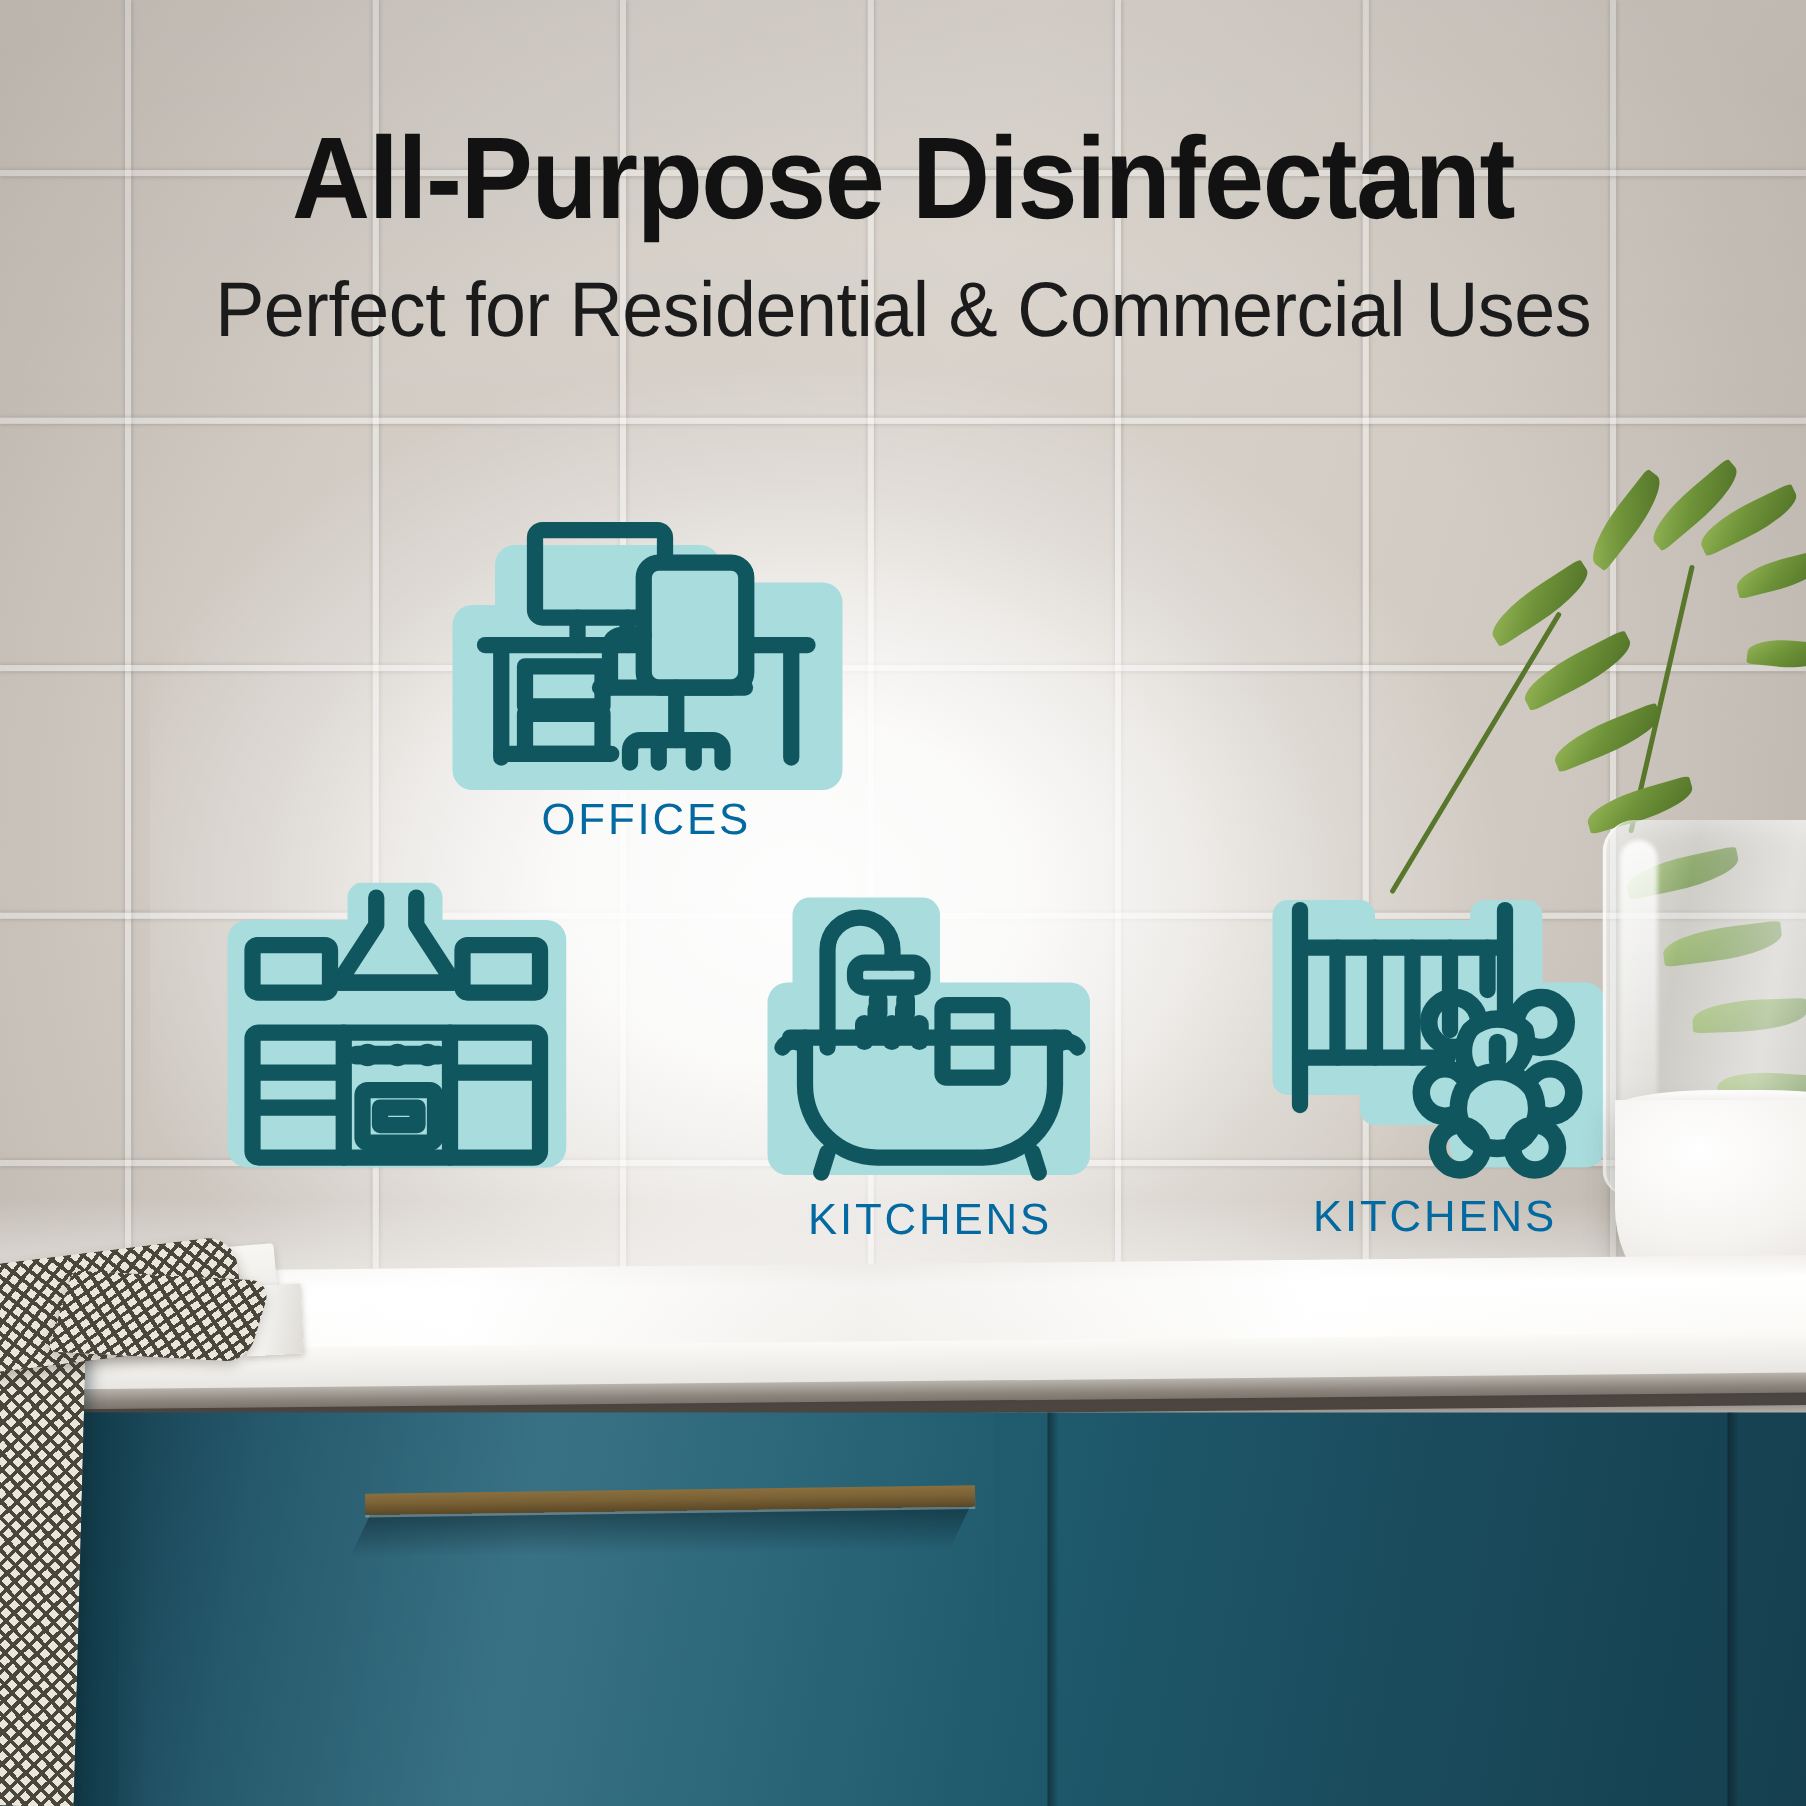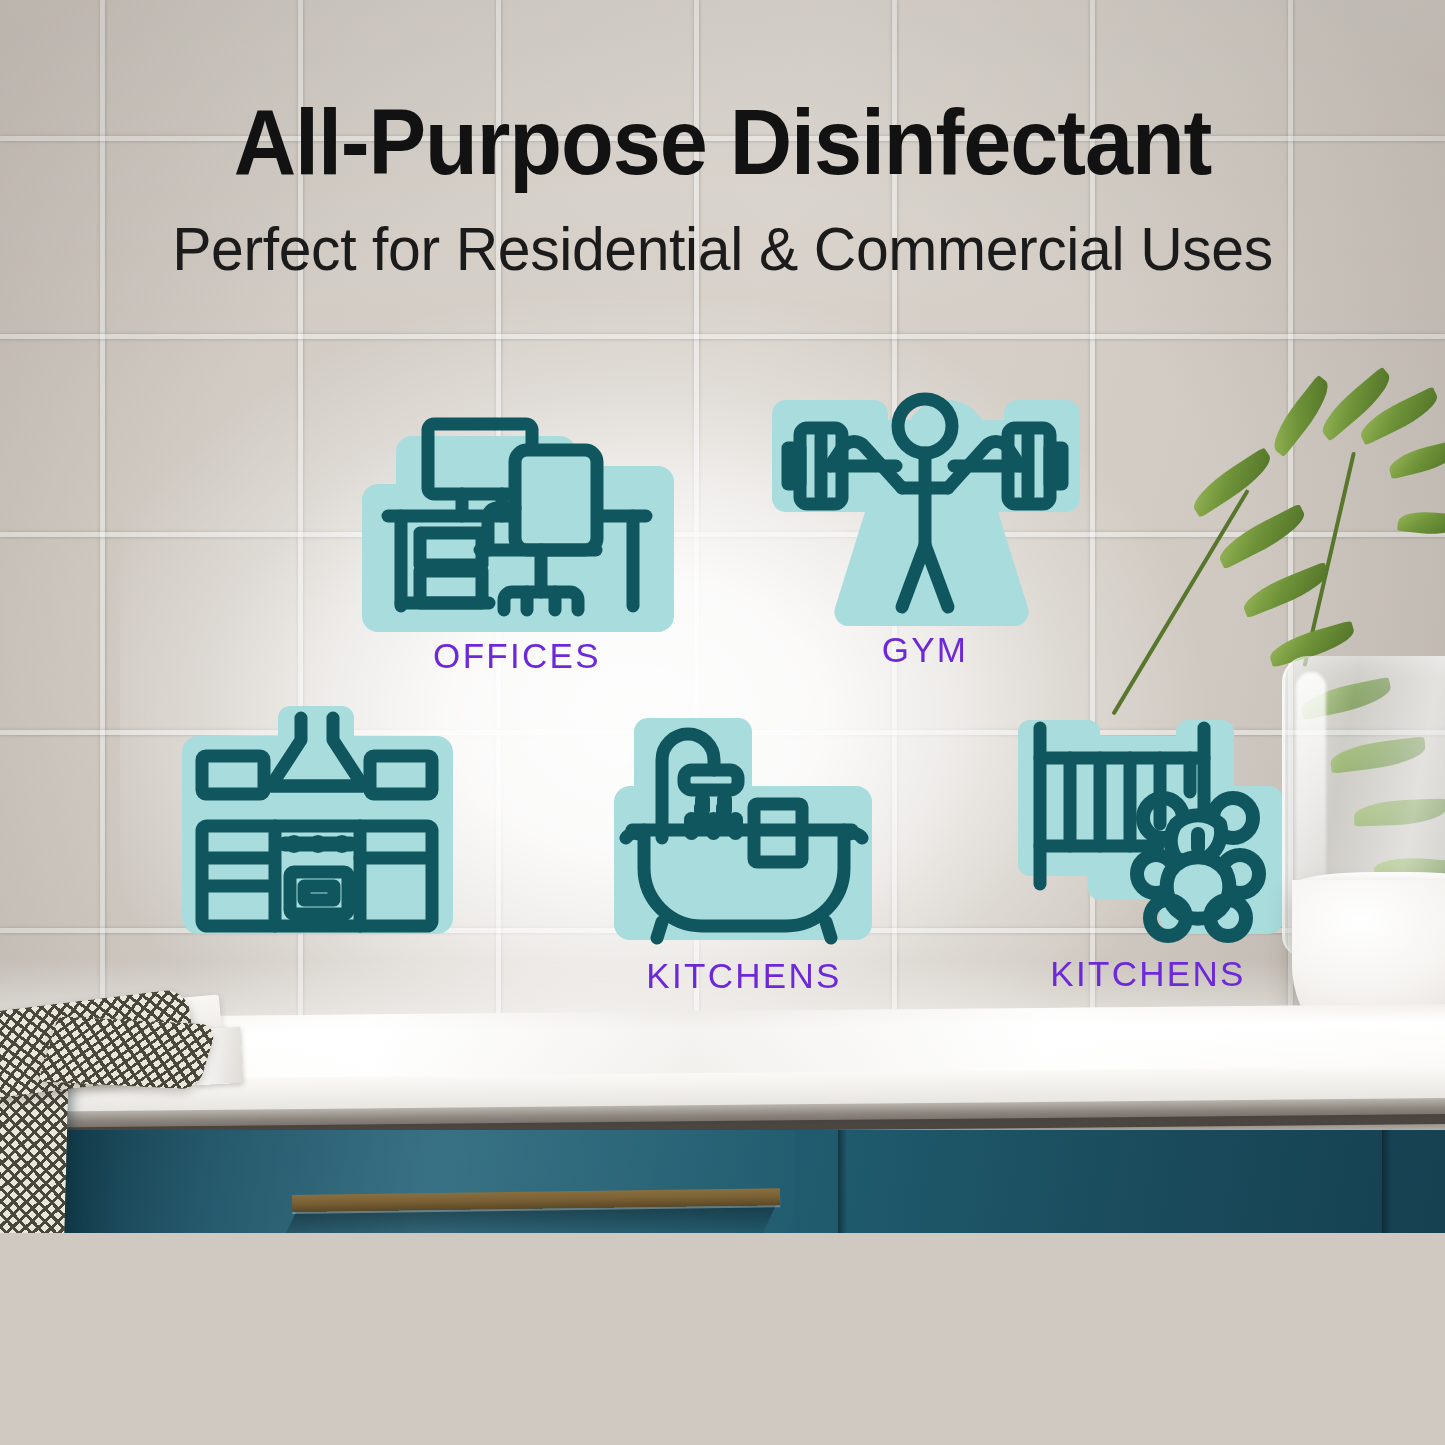--- a/index.html
+++ b/index.html
@@ -2,21 +2,21 @@
 <html><head>
 <meta charset="utf-8">
 <title>All-Purpose Disinfectant</title>
 <style>
   html,body{margin:0;padding:0;}
   body{
     width:1445px;height:1445px;overflow:hidden;
     font-family:"Liberation Sans","DejaVu Sans",sans-serif;
     background:#cfc9c2;
   }
-  .stage{position:relative;width:1445px;height:1233px;overflow:hidden;}
+  .stage{position:relative;width:1445px;height:1445px;overflow:hidden;}
 
   
   .wall{
     position:absolute;left:0;top:0;width:1445px;height:1120px;
     background:
       linear-gradient(180deg,rgba(255,255,255,.10) 0%,rgba(255,255,255,0) 30%),
       linear-gradient(105deg,#c9c2ba 0%,#d2ccc5 22%,#d8d2cb 48%,#d2ccc4 72%,#c6bfb7 100%);
   }
   
   .grout-v,.grout-h{position:absolute;background:rgba(255,255,255,.42);}
@@ -52,21 +52,21 @@
     font-size:62px;line-height:1;font-weight:400;color:#1b1b1b;
     letter-spacing:-.4px;white-space:nowrap;
     transform:scaleX(.95);transform-origin:50% 50%;
   }
 
   
   .card{position:absolute;}
   .card .art{position:absolute;left:0;top:0;}
   .card .cap{
     position:absolute;width:100%;text-align:center;
-    font-size:35px;font-weight:500;color:#6d28d9;letter-spacing:2.3px;
+    font-size:35px;font-weight:500;color:#0369a1;letter-spacing:2.3px;
     white-space:nowrap;
   }
 
   
   .counter{
     position:absolute;left:-10px;top:1018px;width:1465px;height:112px;
     background:linear-gradient(180deg,#f2efeb 0%,#ffffff 16%,#fbfaf7 55%,#eceae6 78%,#dedbd6 100%);
     transform:rotate(-.55deg);transform-origin:0 0;
   }
   .counter-sheen{
@@ -226,40 +226,20 @@
         <path d="M163 120 h-18 a9 9 0 0 0-9 9 v33"></path>
         <path d="M128 162 h116"></path>
         <path d="M189 162 v42"></path>
         <path d="M152 222 v-10 a8 8 0 0 1 8-8 h58 a8 8 0 0 1 8 8 v10"></path>
         <path d="M175 204 v18 M203 204 v18"></path>
       </g>
     </svg>
     <div class="cap" style="top:248px">OFFICES</div>
   </div>
 
-  <div class="card" style="left:770px;top:380px;width:310px;height:300px">
-    <svg class="art" width="310" height="250" viewBox="0 0 310 250">
-      <path d="M16 20 h88 a14 14 0 0 1 14 14 v6 h22 a42 42 0 0 1 72 0 h22 v-6 a14 14 0 0 1 14-14 h48 a14 14 0 0 1 14 14 v84 a14 14 0 0 1-14 14 h-68 l30 96 a14 14 0 0 1-13 18 H78 a14 14 0 0 1-13-18 l30-96 H16 a14 14 0 0 1-14-14 V34 a14 14 0 0 1 14-14 z" fill="#a8dcdd"></path>
-      <g fill="none" stroke="#10565f" stroke-width="13" stroke-linecap="round" stroke-linejoin="round">
-        <circle cx="155" cy="46" r="27"></circle>
-        <path d="M155 73 v92"></path>
-        <path d="M155 165 l-23 62 M155 165 l23 62"></path>
-        <path d="M132 108 l-38 -42 a14 14 0 0 0-22 2 l-12 18"></path>
-        <path d="M178 108 l38 -42 a14 14 0 0 1 22 2 l12 18"></path>
-        <path d="M132 108 h46"></path>
-        <path d="M60 86 h66 M184 86 h66"></path>
-        <rect x="30" y="48" width="42" height="76" rx="7"></rect>
-        <rect x="238" y="48" width="42" height="76" rx="7"></rect>
-        <path d="M51 56 v60 M258 56 v60"></path>
-        <path d="M18 68 h12 v36 h-12 z"></path>
-        <path d="M292 68 h-12 v36 h12 z"></path>
-      </g>
-    </svg>
-    <div class="cap" style="top:250px">GYM</div>
-  </div>
 
   <div class="card" style="left:170px;top:706px;width:295px;height:300px">
     <svg class="art" width="295" height="245" viewBox="0 0 295 245">
       <path d="M120 0 h52 a12 12 0 0 1 12 12 v18 h83 a16 16 0 0 1 16 16 v166 a16 16 0 0 1-16 16 H28 a16 16 0 0 1-16-16 V46 a16 16 0 0 1 16-16 h80 V12 A12 12 0 0 1 120 0 z" fill="#a8dcdd"></path>
       <g fill="none" stroke="#10565f" stroke-width="13" stroke-linecap="round" stroke-linejoin="round">
         <rect x="32" y="50" width="62" height="38" rx="4"></rect>
         <rect x="200" y="50" width="62" height="38" rx="4"></rect>
         <path d="M131 12 v22 l-30 46 h92 l-30 -46 V12" stroke-linejoin="round"></path>
         <path d="M101 80 h92"></path>
         <rect x="32" y="120" width="230" height="100" rx="5"></rect>

